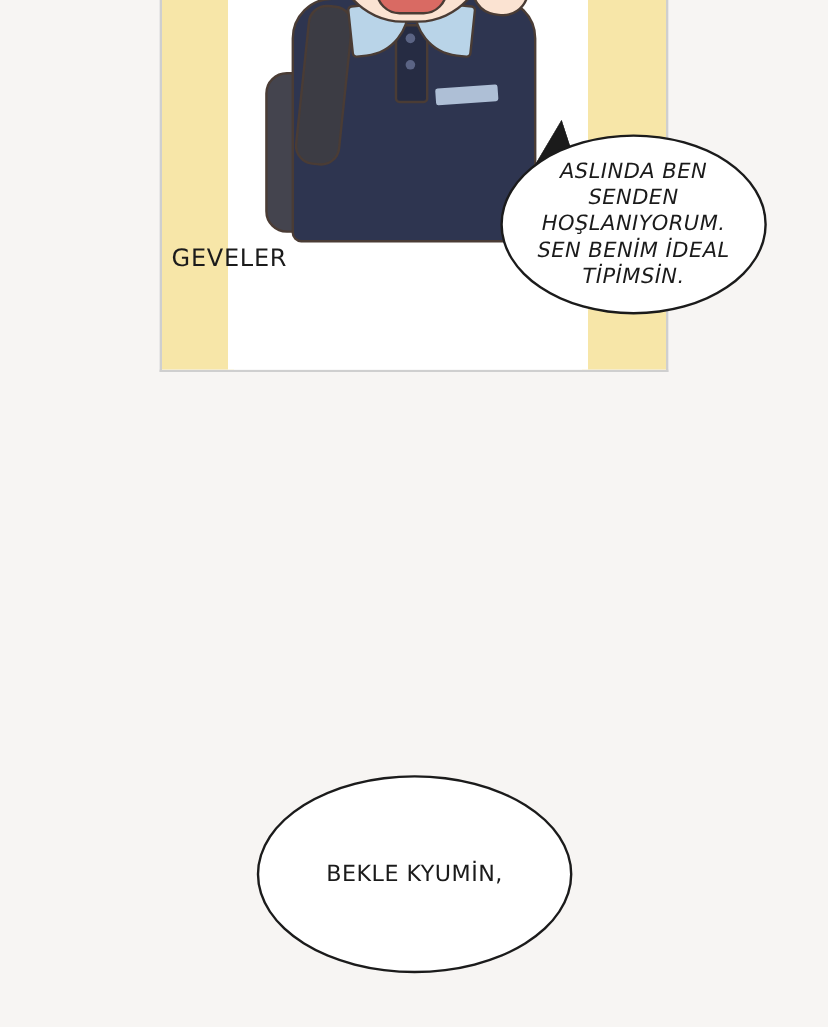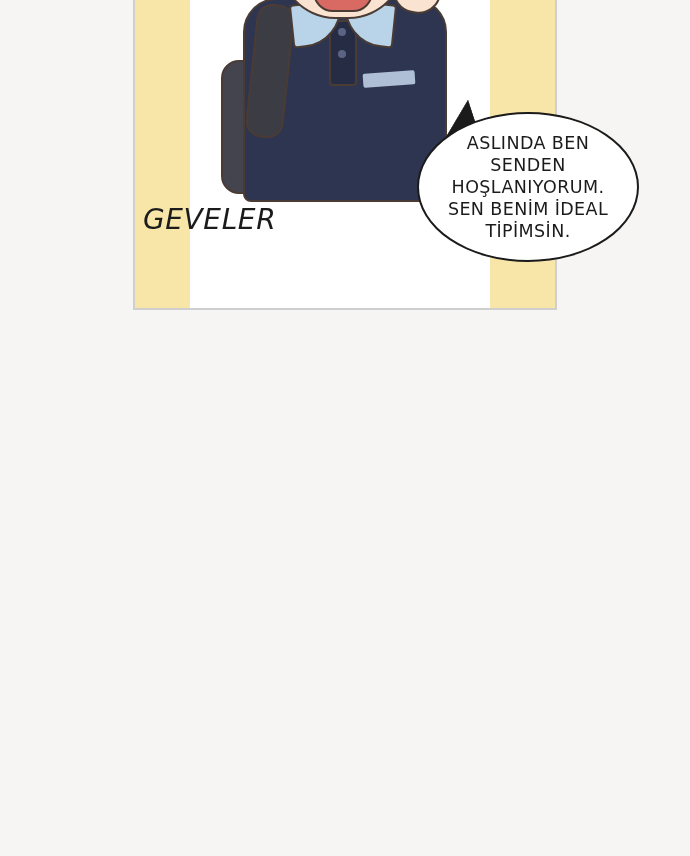--- a/index.html
+++ b/index.html
@@ -163,20 +163,21 @@
     font-size: 18px;
   }
   #bubble-right {
     left: 417px;
     top: 112px;
     width: 222px;
     height: 150px;
     border-radius: 50% 50% 50% 50% / 50% 50% 50% 50%;
     padding: 8px 16px;
     font-size: 17.5px;
+    font-style: italic;
   }
   #bubble-left {
     left: 150px;
     top: 232px;
     width: 310px;
     height: 218px;
     border-radius: 50%;
     padding: 10px 22px;
     font-size: 18.5px;
   }
@@ -217,22 +218,21 @@
   
   .caption {
     position: absolute;
     color: #1b1b1b;
     font-family: "DejaVu Sans", sans-serif;
     letter-spacing: .6px;
   }
   #caption-geveler {
     left: 143px;
     top: 203px;
-    font-size: 28px;
-    font-style: italic;
+    font-size: 20px;
   }
 </style>
 </head>
 <body>
 
 <div id="page">
 
   <div class="panel">
     <div class="panel-bg">
       <div class="bg-yellow-left"></div>
@@ -262,14 +262,15 @@
 
   <div class="tail" id="tail-right"></div>
 
   <div class="bubble" id="bubble-right">ASLINDA BEN
 SENDEN
 HOŞLANIYORUM.
 SEN BENİM İDEAL
 TİPİMSİN.</div>
 
 
+  <div class="bubble" id="bubble-bottom">BEKLE KYUMİN,</div>
 
 </div>
 
 </body></html>

